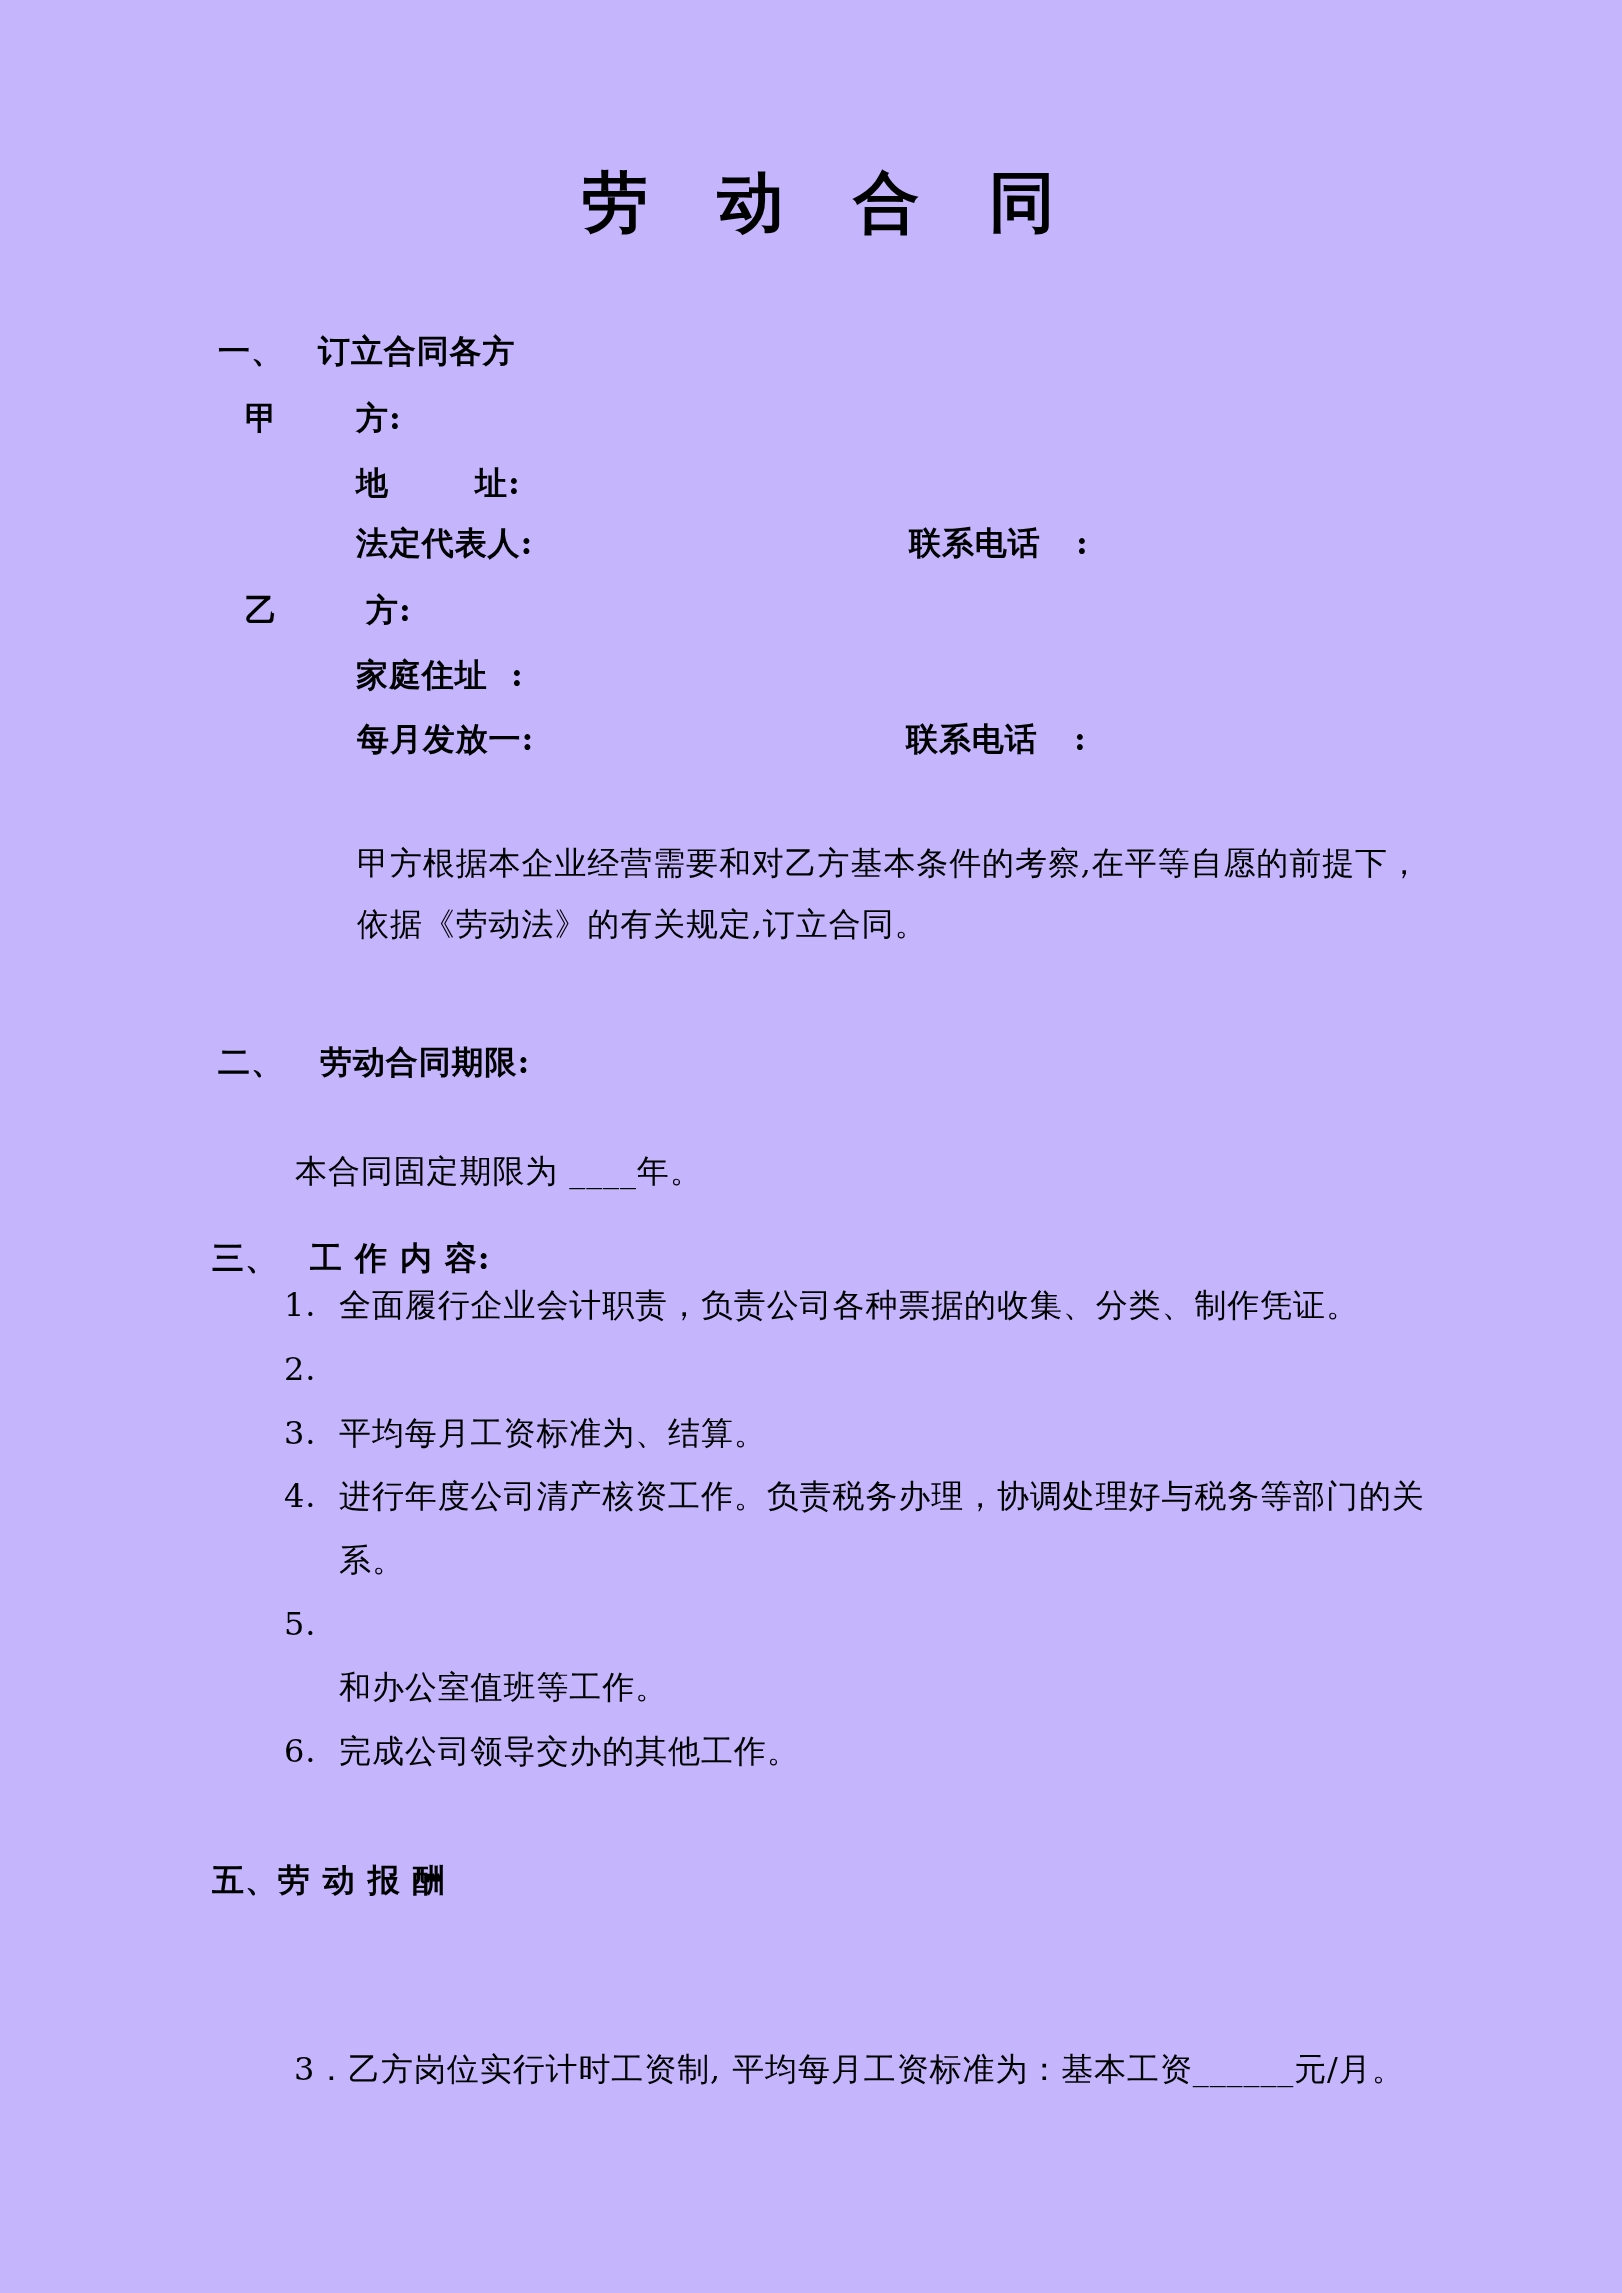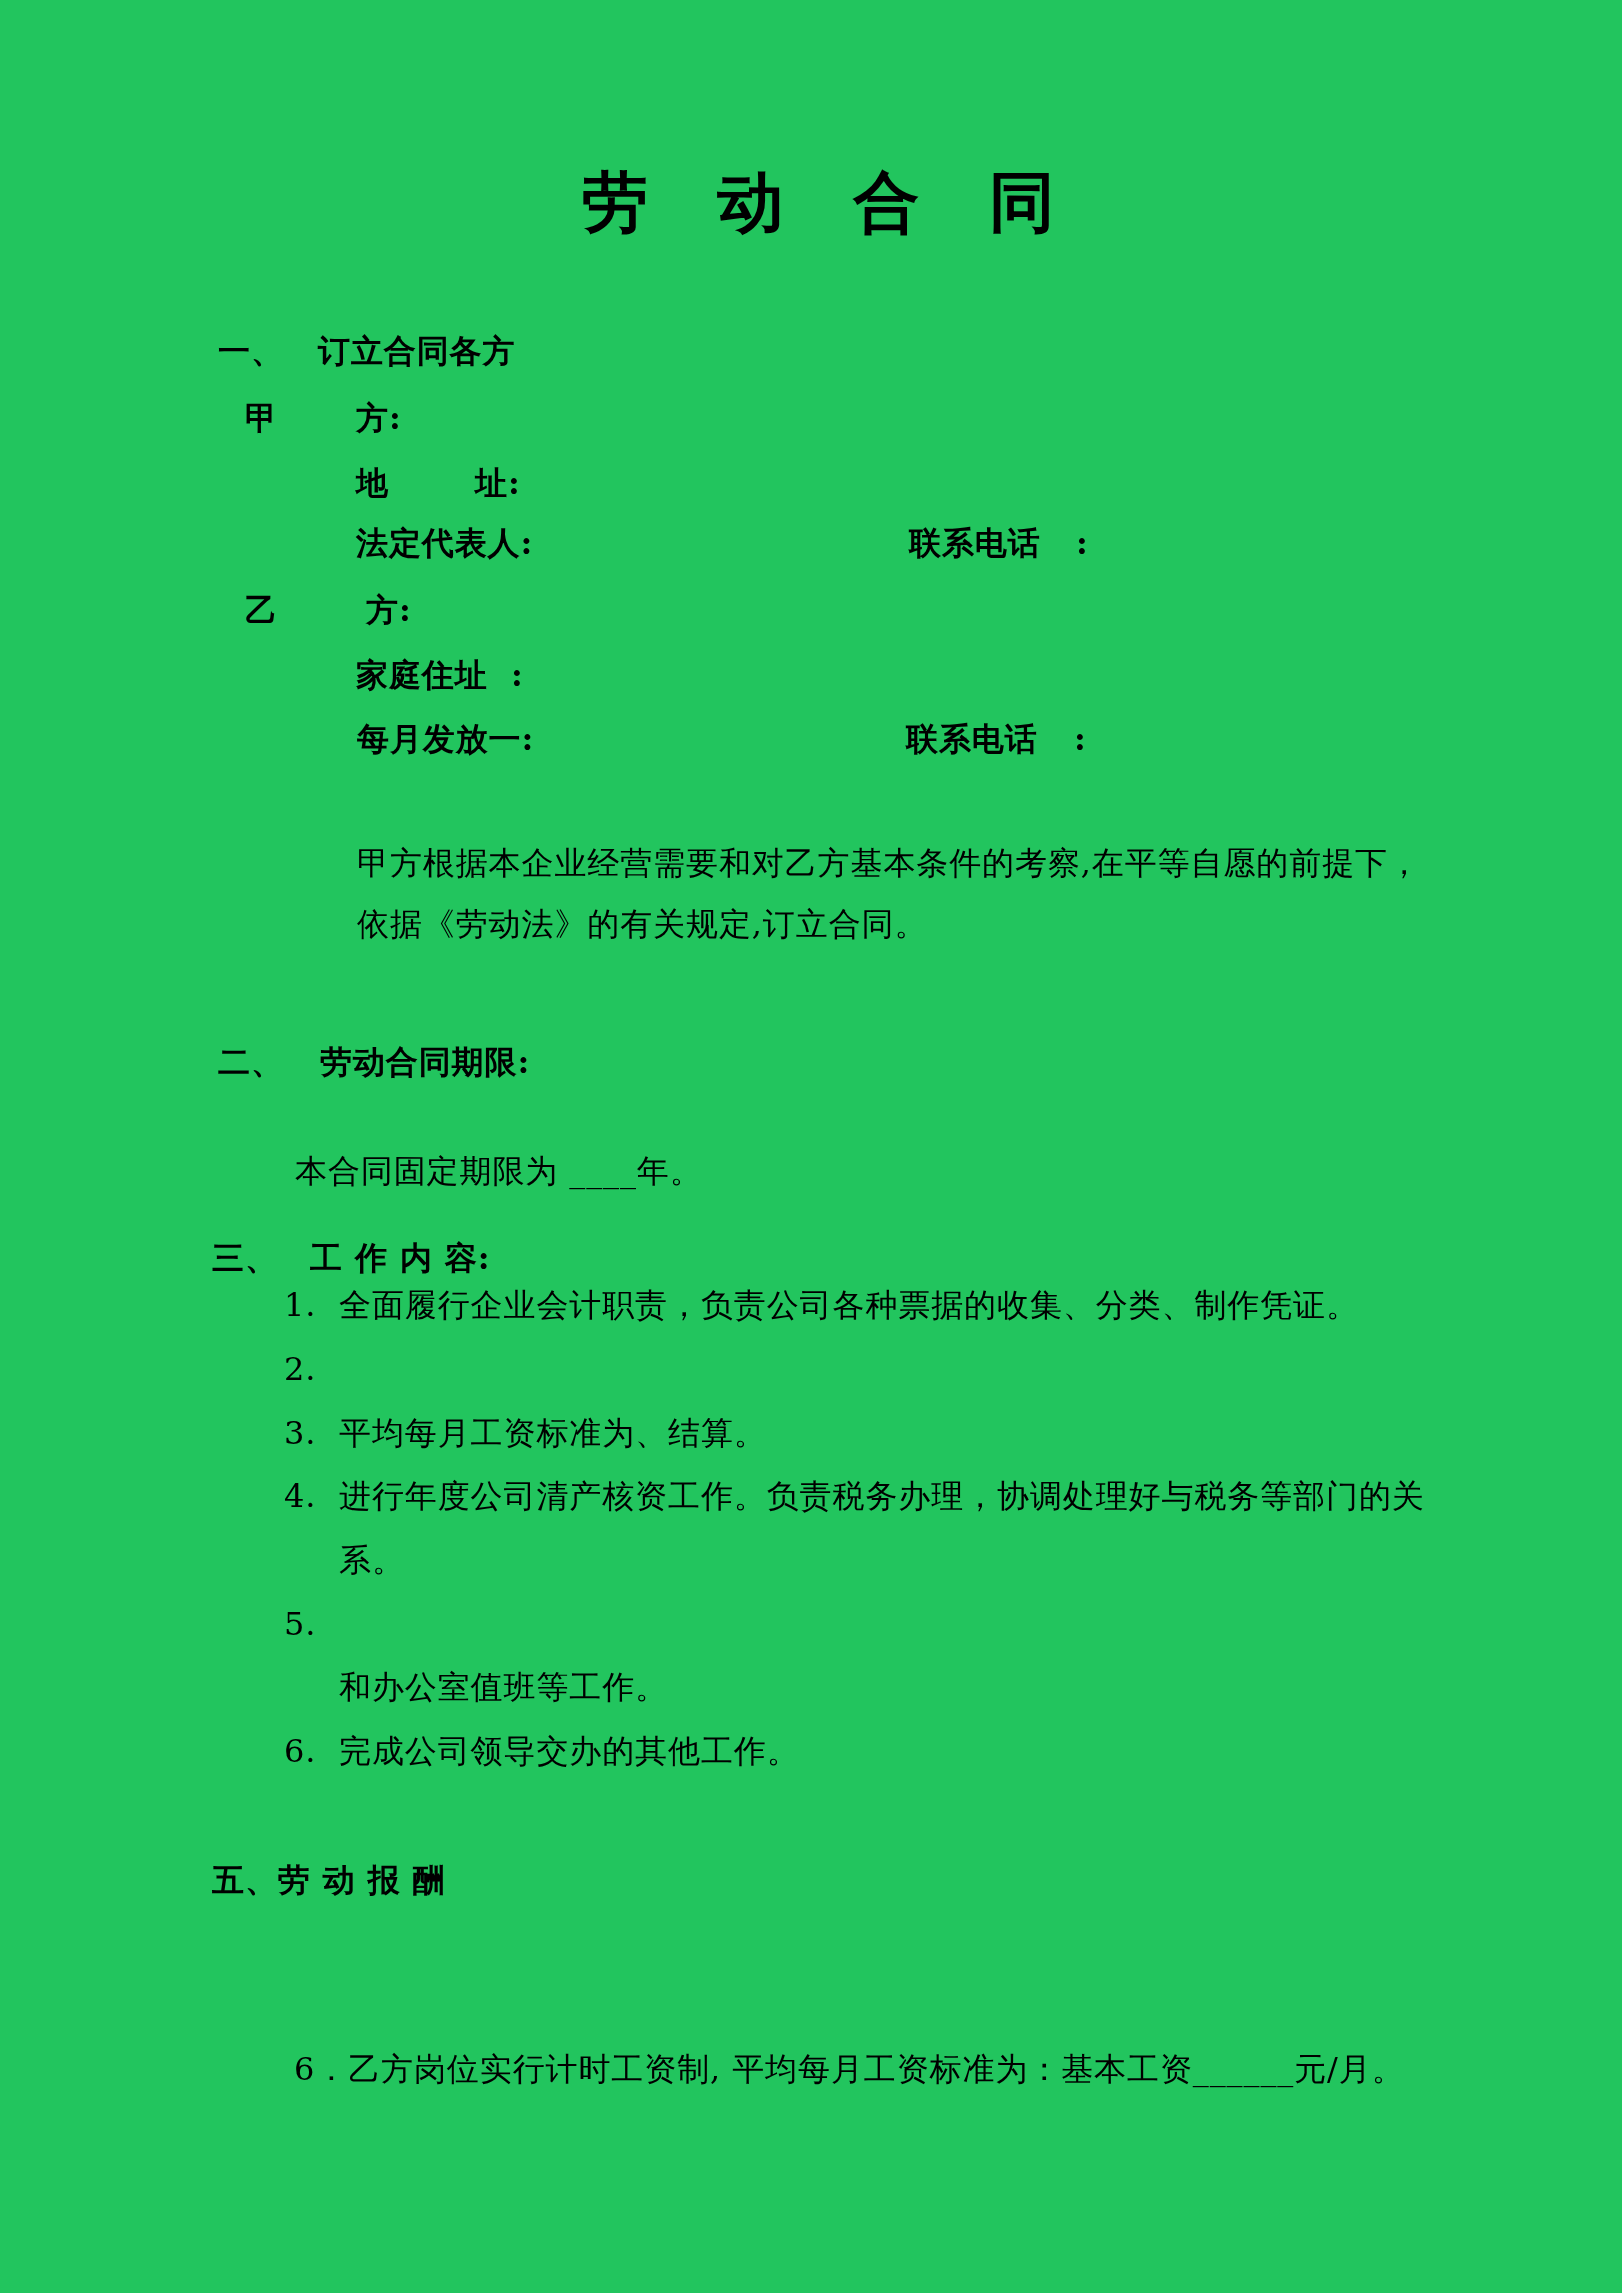--- a/index.html
+++ b/index.html
@@ -1,20 +1,20 @@
 <!DOCTYPE html>
 <html style="font-size:14.5px"><head>
 <meta charset="utf-8">
 <style>
   html,body{margin:0;padding:0;background:#888;}
   #page{
     position:relative;
     width:1623px;
     height:2294px;
-    background:#22c55e;
+    background:#c4b5fd;
     font-family:"DejaVu Serif","Liberation Serif",serif;
     color:#000;
     overflow:hidden;
   }
   .seg{
     position:absolute;
     font-size:32px;
     line-height:1.15;
     white-space:pre;
     letter-spacing:0.9px;
@@ -77,16 +77,16 @@
 
   <div class="seg" style="left:284px;top:1606px">5.</div>
 
   <div class="seg" style="left:339px;top:1669px">和办公室值班等工作。</div>
 
   <div class="seg" style="left:284px;top:1733px">6.</div>
   <div class="seg" style="left:339px;top:1733px">完成公司领导交办的其他工作。</div>
 
   <div class="seg b" style="left:212px;top:1862px">五、劳 动 报 酬</div>
 
-  <div class="seg" style="left:294px;top:2051px">6．乙方岗位实行计时工资制, 平均每月工资标准为：基本工资______元/月。</div>
+  <div class="seg" style="left:294px;top:2051px">3．乙方岗位实行计时工资制, 平均每月工资标准为：基本工资______元/月。</div>
 
 </div>
 
 
 </body></html>

